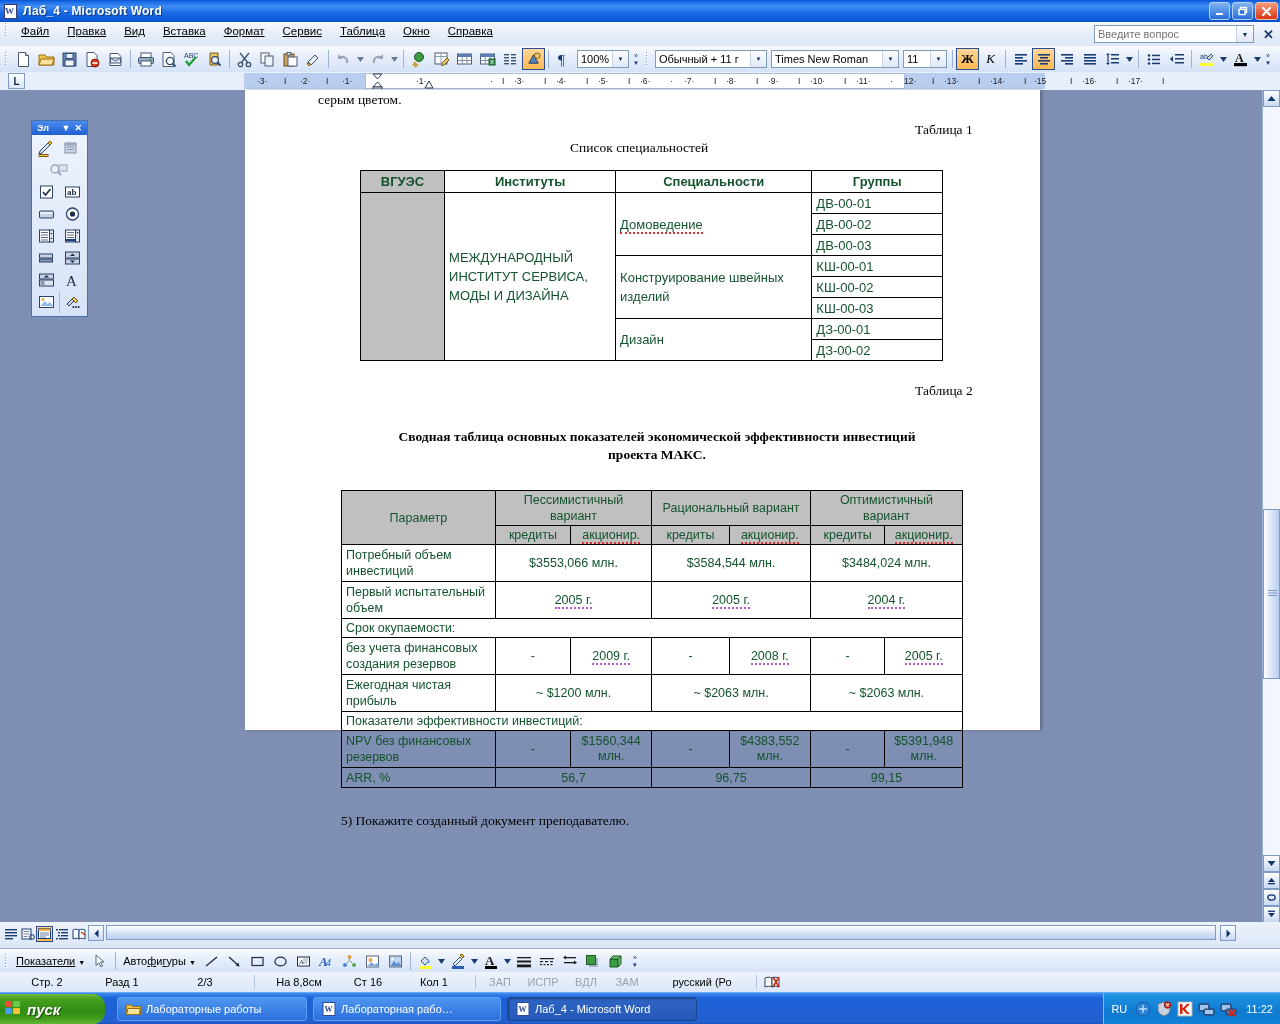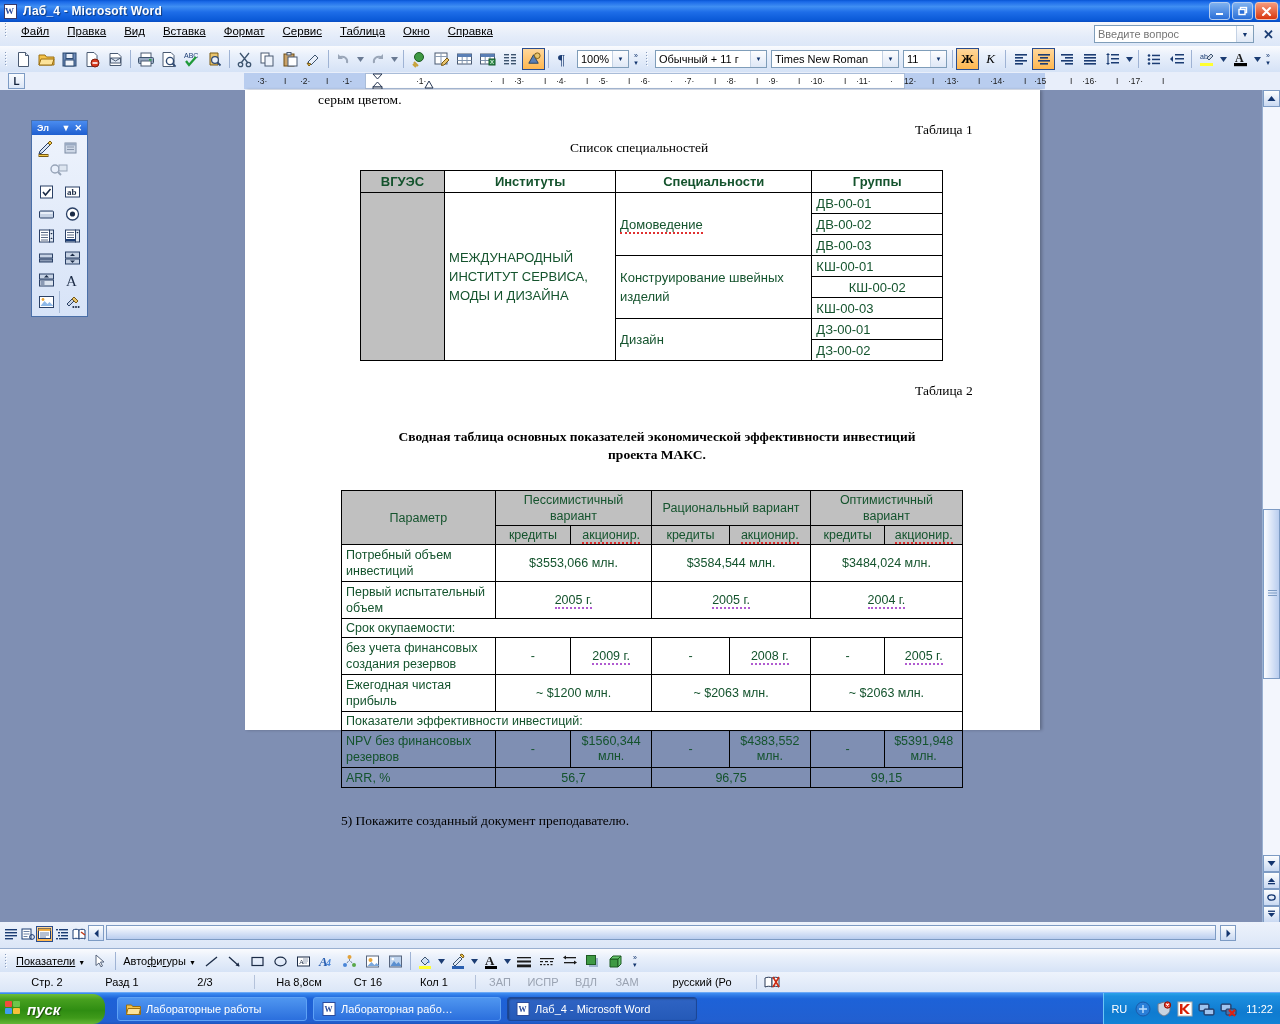--- a/index.html
+++ b/index.html
@@ -638,21 +638,21 @@
               <td style="height:18px;">ДВ-00-02</td>
             </tr>
         <tr>
               <td style="height:18px;">ДВ-00-03</td>
             </tr>
         <tr>
           <td rowspan="3" style="vertical-align:middle;line-height:19px;">Конструирование швейных изделий</td>
           <td style="height:18px;">КШ-00-01</td>
         </tr>
         <tr>
-              <td style="height:18px;text-align:center;">КШ-00-02</td>
+              <td style="height:18px;">КШ-00-02</td>
             </tr>
         <tr>
               <td style="height:18px;">КШ-00-03</td>
             </tr>
         <tr>
           <td rowspan="2" style="vertical-align:middle;">Дизайн</td>
           <td style="height:18px;">ДЗ-00-01</td>
         </tr>
         <tr>
               <td style="height:18px;">ДЗ-00-02</td>

